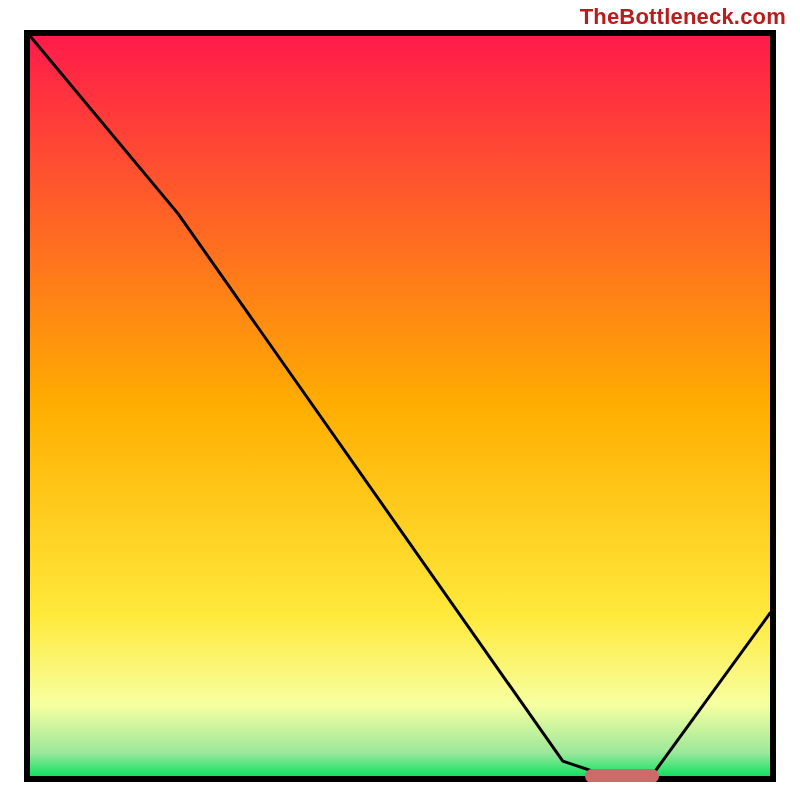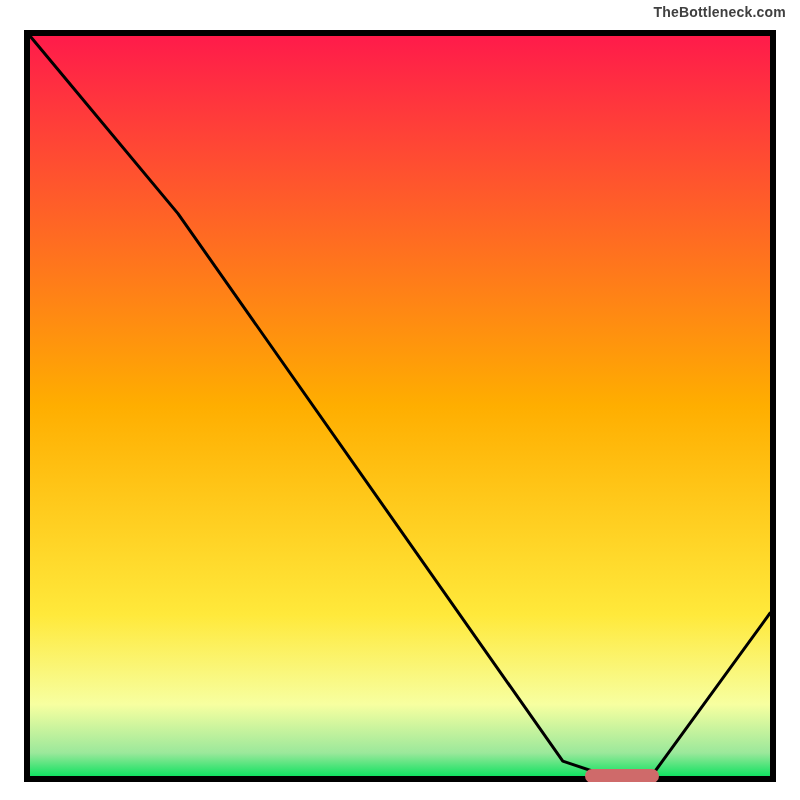--- a/index.html
+++ b/index.html
@@ -13,22 +13,22 @@
   }
   .container {
     position: relative;
     width: 800px;
     height: 800px;
   }
   .watermark {
     position: absolute;
     top: 4px;
     right: 14px;
-    color: #404040;
-    font-size: 14px;
+    color: #b91c1c;
+    font-size: 22px;
     font-weight: 600;
     letter-spacing: 0.2px;
     z-index: 10;
   }
   .plot {
     position: absolute;
     left: 24px;
     top: 30px;
     width: 752px;
     height: 752px;

